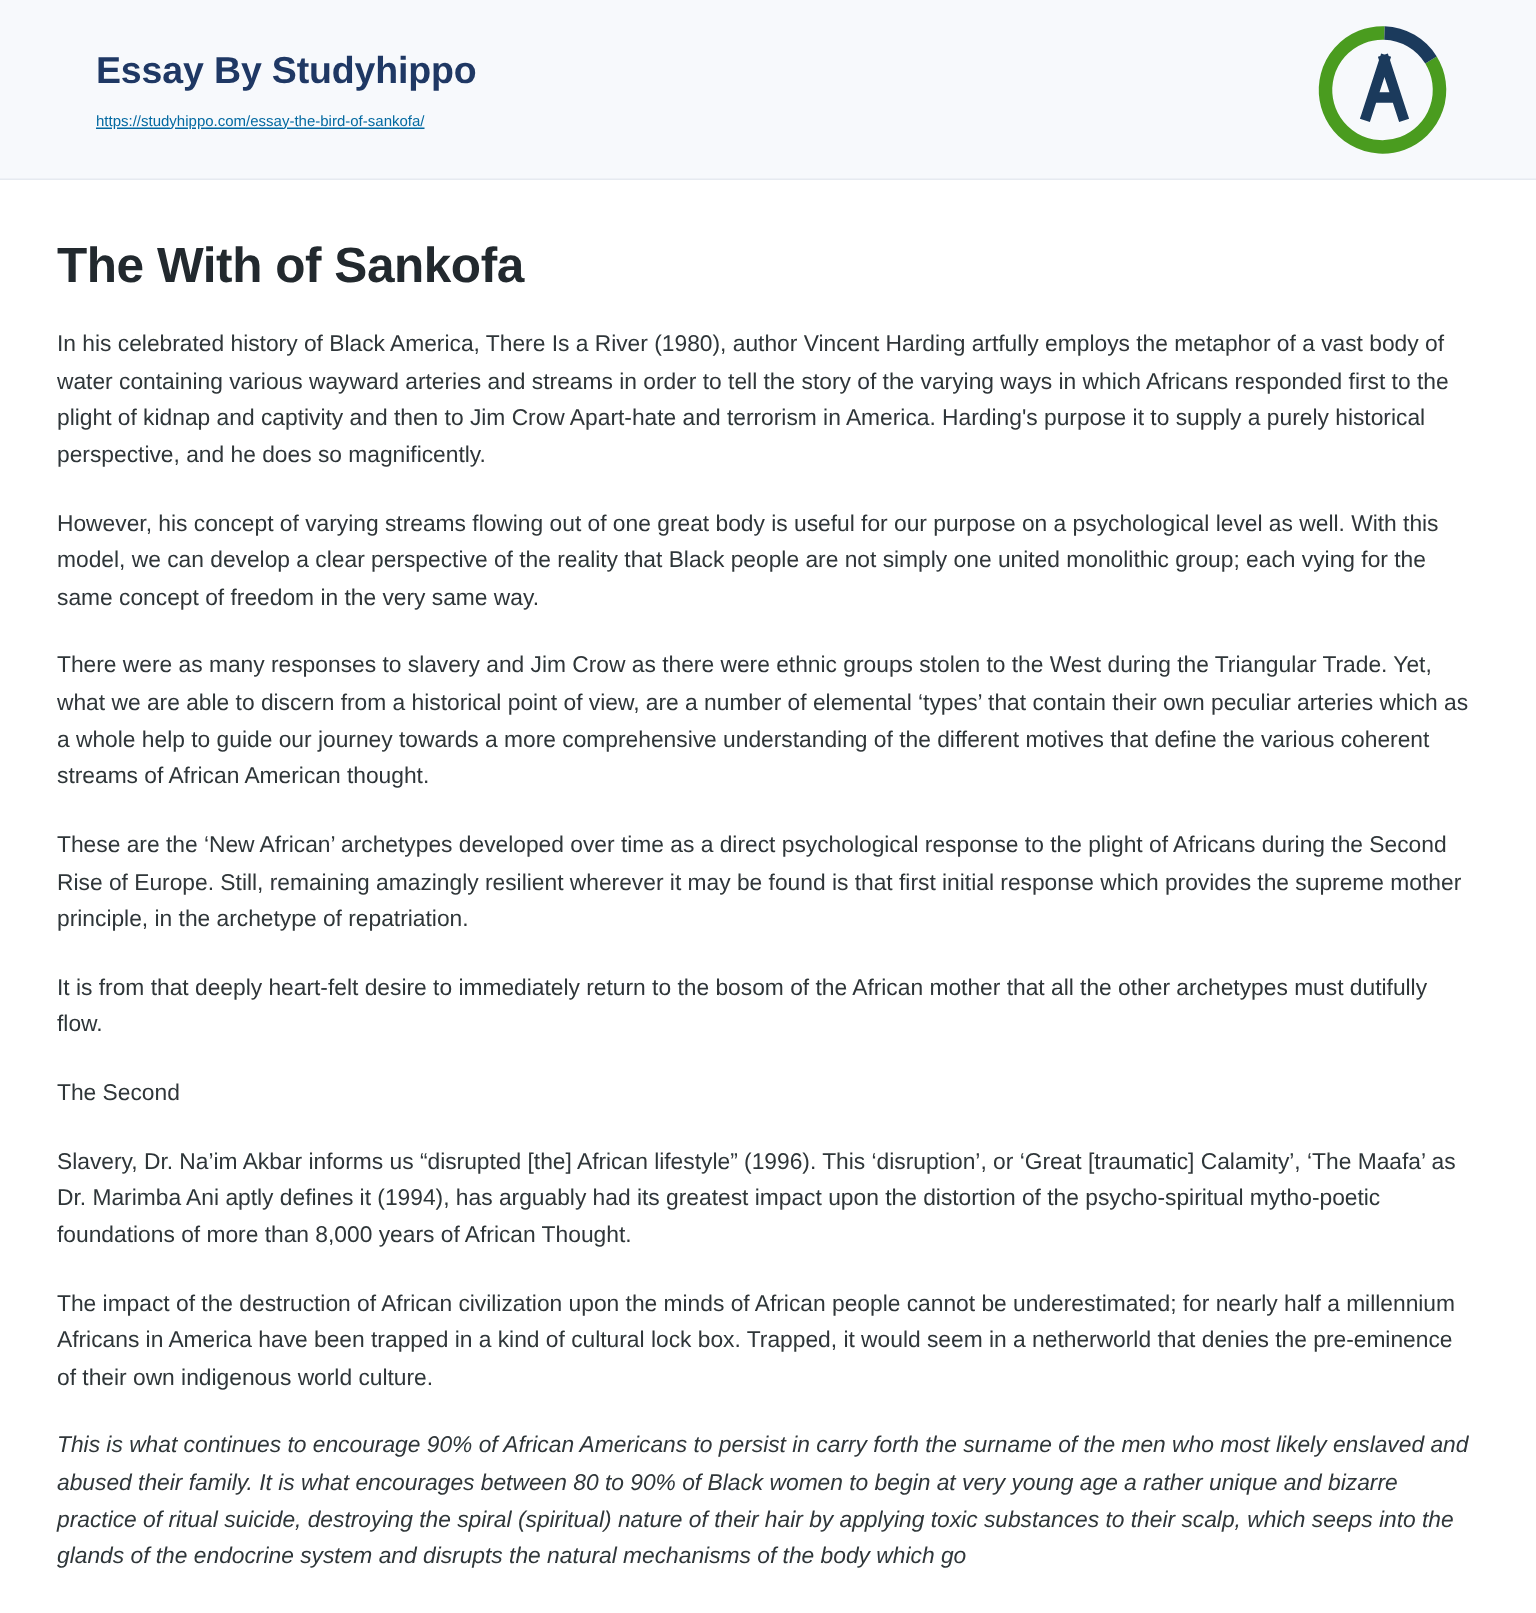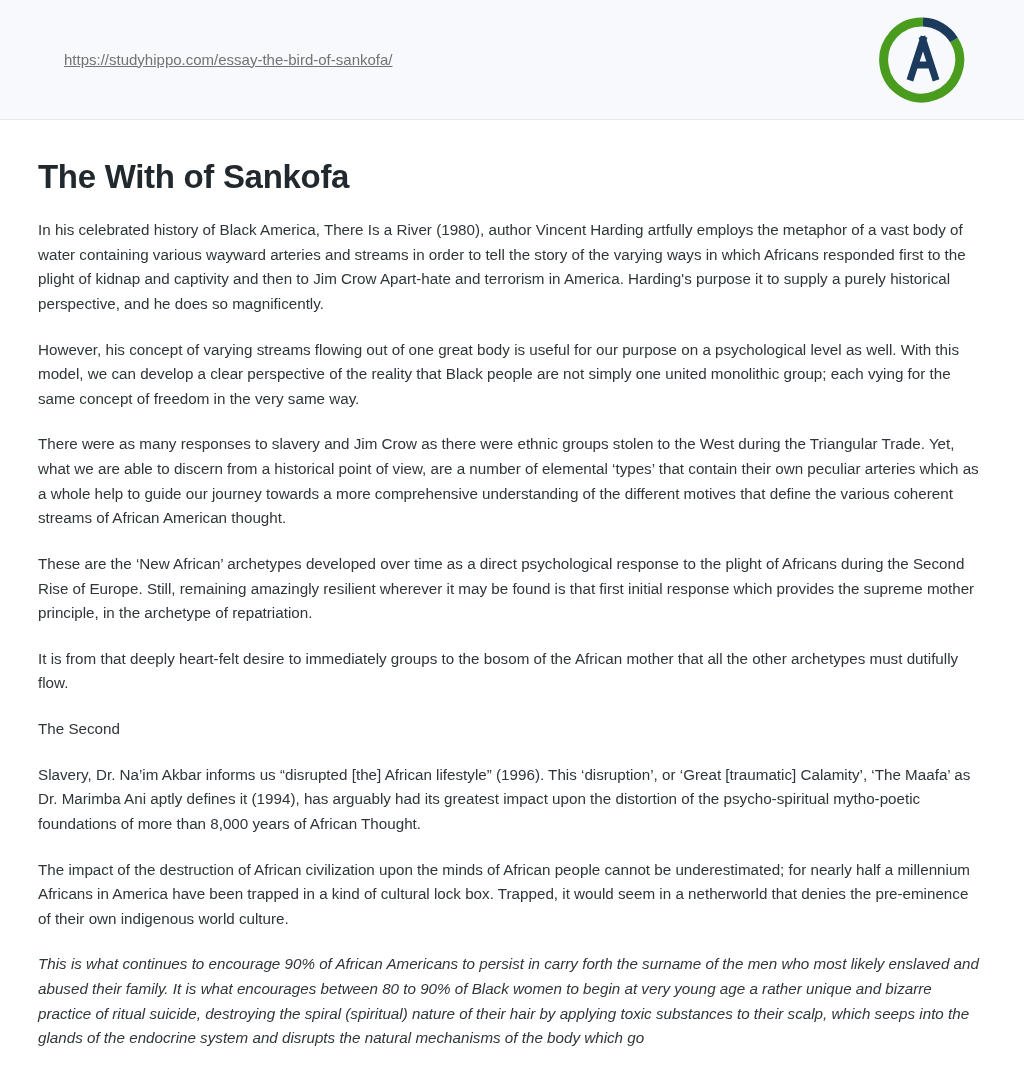--- a/index.html
+++ b/index.html
@@ -38,22 +38,22 @@
   }
   .brand-title {
     font-size: 25px;
     font-weight: bold;
     color: #1f3864;
     letter-spacing: -0.1px;
     line-height: 1.2;
     margin-bottom: 14px;
   }
   .brand-url {
-    font-size: 15px;
-    color: #737373;
+    font-size: 10px;
+    color: #0369a1;
     line-height: 1.2;
   }
   .logo-wrap {
     width: 90px;
     height: 90px;
     position: relative;
     display: flex;
     align-items: center;
     justify-content: center;
     margin-right: 8px;
@@ -82,38 +82,39 @@
   }
   .para:last-child { margin-bottom: 0; font-style: italic; }
 </style>
 </head>
 <body>
 
 <div class="page">
 
   <div class="header">
     <div class="brand-block">
+      <div class="brand-title">Essay By Studyhippo</div>
       <a class="brand-url" href="#">https://studyhippo.com/essay-the-bird-of-sankofa/</a>
     </div>
     <div class="logo-wrap">
       <svg width="90" height="90" viewBox="0 0 90 90" aria-hidden="true">
         <path d="M45 7 A38 38 0 1 0 76 25" fill="none" stroke="#4a9c1f" stroke-width="9" stroke-linecap="butt"></path>
         <path d="M45 7 A38 38 0 0 1 76 25" fill="none" stroke="#1b3a5c" stroke-width="9" stroke-linecap="butt"></path>
         <path d="M45 25 L33 62 M45 25 L57 62 M38 50 L52 50" fill="none" stroke="#1b3a5c" stroke-width="7" stroke-linecap="square"></path>
       </svg>
     </div>
   </div>
 
   <div class="article">
     <h1 class="doc-title">The With of Sankofa</h1>
 
     <p class="para">In his celebrated history of Black America, There Is a River (1980), author Vincent Harding artfully employs the metaphor of a vast body of water containing various wayward arteries and streams in order to tell the story of the varying ways in which Africans responded first to the plight of kidnap and captivity and then to Jim Crow Apart-hate and terrorism in America. Harding's purpose it to supply a purely historical perspective, and he does so magnificently.</p>
     <p class="para">However, his concept of varying streams flowing out of one great body is useful for our purpose on a psychological level as well. With this model, we can develop a clear perspective of the reality that Black people are not simply one united monolithic group; each vying for the same concept of freedom in the very same way.</p>
     <p class="para">There were as many responses to slavery and Jim Crow as there were ethnic groups stolen to the West during the Triangular Trade.  Yet, what we are able to discern from a historical point of view, are a number of elemental ‘types’ that contain their own peculiar arteries which as a whole help to guide our journey towards a more comprehensive understanding of the different motives that define the various coherent streams of African American thought.</p>
     <p class="para">These are the ‘New African’ archetypes developed over time as a direct psychological response to the plight of Africans during the Second Rise of Europe. Still, remaining amazingly resilient wherever it may be found is that first initial response which provides the supreme mother principle, in the archetype of repatriation.</p>
-    <p class="para">It is from that deeply heart-felt desire to immediately groups to the bosom of the African mother that all the other archetypes must dutifully flow.</p>
+    <p class="para">It is from that deeply heart-felt desire to immediately return to the bosom of the African mother that all the other archetypes must dutifully flow.</p>
     <p class="para">The Second</p>
     <p class="para">Slavery, Dr. Na’im Akbar informs us “disrupted [the] African lifestyle” (1996). This ‘disruption’, or ‘Great [traumatic] Calamity’, ‘The Maafa’ as Dr. Marimba Ani aptly defines it (1994), has arguably had its greatest impact upon the distortion of the psycho-spiritual mytho-poetic foundations of more than 8,000 years of African Thought.</p>
     <p class="para">The impact of the destruction of African civilization upon the minds of African people cannot be underestimated; for nearly half a millennium Africans in America have been trapped in a kind of cultural lock box.  Trapped, it would seem in a netherworld that denies the pre-eminence of their own indigenous world culture.</p>
     <p class="para">This is what continues to encourage 90% of African Americans to persist in carry forth the surname of the men who most likely enslaved and abused their family. It is what encourages between 80 to 90% of Black women to begin at very young age a rather unique and bizarre practice of ritual suicide, destroying the spiral (spiritual) nature of their hair by applying toxic substances to their scalp, which seeps into the glands of the endocrine system and disrupts the natural mechanisms of the body which go</p>
   </div>
 
 </div>
 
 </body></html>

